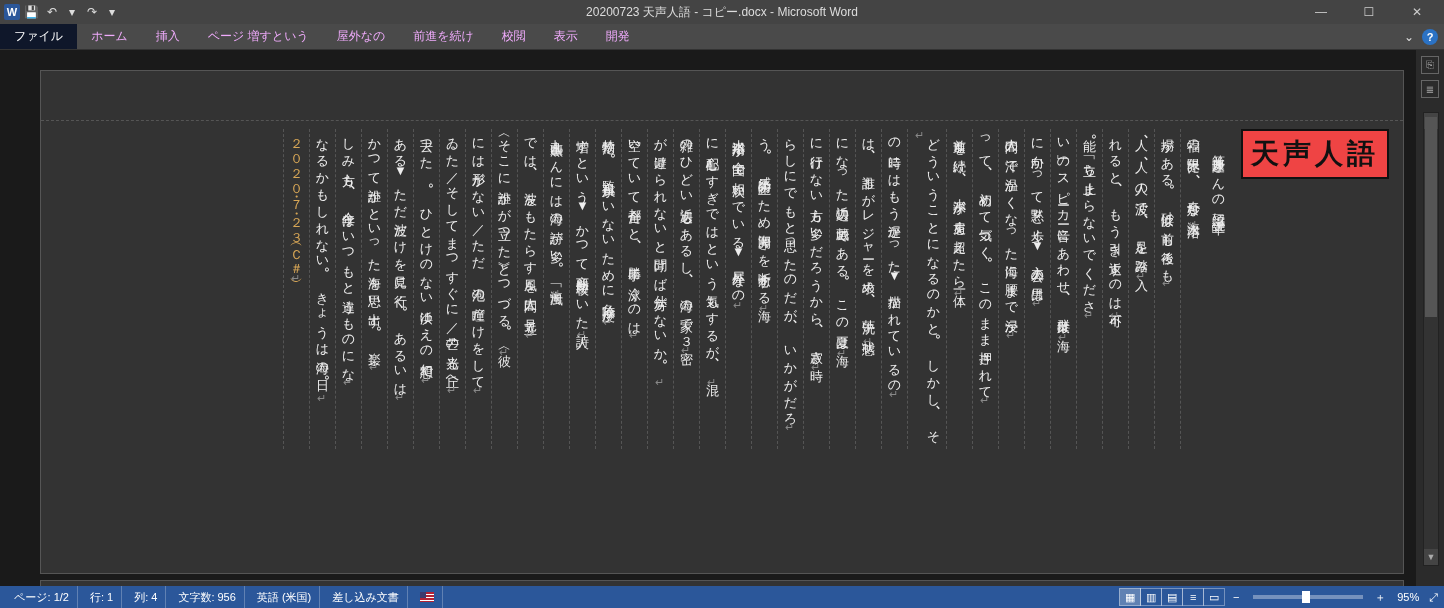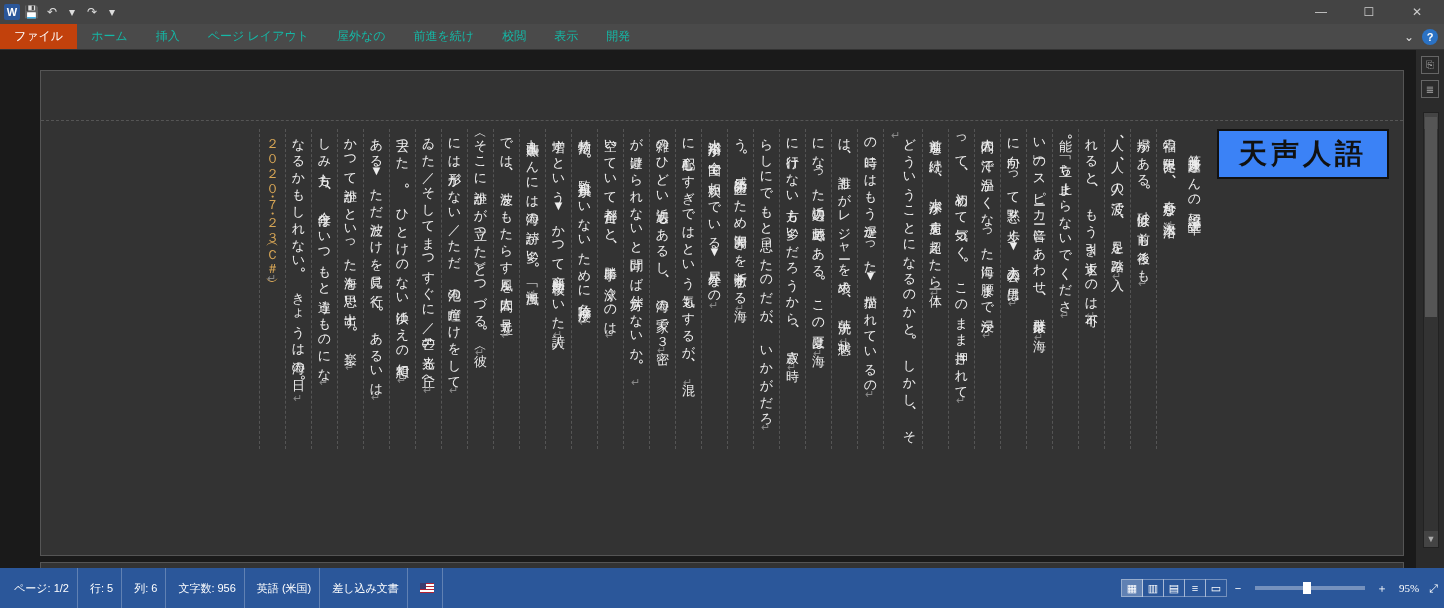--- a/index.html
+++ b/index.html
@@ -9,53 +9,53 @@
 
 .titlebar { height: 24px; background: #444; display: flex; align-items: center; padding: 0 4px; position: relative; }
 .titlebar .left-icons { display: flex; gap: 4px; align-items: center; }
 .titlebar .left-icons span { width: 16px; height: 16px; display: inline-flex; align-items: center; justify-content: center; }
 .title-text { position: absolute; left: 50%; transform: translateX(-50%); color: #ddd; font-size: 12px; }
 .win-controls { margin-left: auto; display: flex; gap: 2px; }
 .win-controls div { width: 46px; height: 24px; display: flex; align-items: center; justify-content: center; color: #ccc; }
 
 
 .ribbon-row { height: 26px; background: #4a4a4a; display: flex; align-items: stretch; border-bottom: 1px solid #333; position: relative; }
-.file-tab { background: #c2410c; color: #fff; padding: 0 14px; display: flex; align-items: center; font-size: 12px; }
-.ribbon-tab { padding: 0 14px; display: flex; align-items: center; color: #14b8a6; cursor: default; }
+.file-tab { background: #0f172a; color: #fff; padding: 0 14px; display: flex; align-items: center; font-size: 12px; }
+.ribbon-tab { padding: 0 14px; display: flex; align-items: center; color: #f0abfc; cursor: default; }
 .ribbon-right { position: absolute; right: 6px; top: 0; height: 100%; display: flex; align-items: center; gap: 8px; }
 .help-badge { width: 16px; height: 16px; border-radius: 50%; background: #2b72c4; color: #fff; font-weight: bold; display: flex; align-items: center; justify-content: center; font-size: 11px; }
 
 
 .doc-area { flex: 1; background: #1a1a1a; position: relative; overflow: hidden; }
 .page-shell { position: absolute; left: 40px; right: 40px; top: 20px; bottom: 12px; border: 1px solid #555; background: #333; display: flex; flex-direction: column; }
 .page-edge-top { height: 50px; border-bottom: 1px dashed #555; }
 .page-body { flex: 1; display: flex; flex-direction: row-reverse; padding: 8px 14px 0 14px; overflow: hidden; align-items: flex-start; }
 
 
-.logo-box { writing-mode: horizontal-tb; background: #3b82f6; color: #111; border: 2px solid #111; padding: 4px 20px; margin-left: 10px; margin-bottom: 6px; font-family: "MS Mincho","Yu Mincho",serif; font-weight: bold; font-size: 28px; letter-spacing: 4px; white-space: nowrap; flex: 0 0 auto; }
+.logo-box { writing-mode: horizontal-tb; background: #ef4444; color: #111; border: 2px solid #111; padding: 4px 8px; margin-left: 10px; margin-bottom: 6px; font-family: "MS Mincho","Yu Mincho",serif; font-weight: bold; font-size: 28px; letter-spacing: 4px; white-space: nowrap; flex: 0 0 auto; }
 
 
 .vcol { writing-mode: vertical-rl; text-orientation: upright; color: #eee; font-family: "MS Mincho","Yu Mincho",serif; font-size: 13px; line-height: 1.0; height: 320px; border-left: 1px dashed #555; padding: 0 6px; letter-spacing: 2px; flex: 0 0 auto; }
 .vcol.first { border-left: none; }
 .date-col { color: #d7a656; }
 .para-mark { color: #888; font-size: 11px; }
 
 
 .page2 { position: absolute; left: 40px; right: 40px; bottom: 0; height: 6px; border: 1px solid #555; border-bottom: none; background: #333; }
 
 
 .right-gutter { position: absolute; right: 0; top: 0; width: 28px; height: 100%; background: #2b2b2b; display: flex; flex-direction: column; align-items: center; padding-top: 6px; gap: 6px; }
 .gutter-ico { width: 18px; height: 18px; border: 1px solid #666; display: flex; align-items: center; justify-content: center; font-size: 10px; color: #aaa; }
 .vscroll { position: absolute; right: 5px; top: 62px; bottom: 20px; width: 16px; background: #333; border: 1px solid #222; }
 .vscroll .thumb { position: absolute; left: 1px; right: 1px; top: 4px; height: 200px; background: #555; }
 .vscroll .btn { position: absolute; left: 0; right: 0; height: 16px; background: #444; display: flex; align-items: center; justify-content: center; font-size: 9px; color: #aaa; }
 .vscroll .btn.top { top: 0; } .vscroll .btn.bot { bottom: 0; }
 
 
-.statusbar { height: 40px; background: #2b579a; display: flex; align-items: center; color: #fff; font-size: 11px; padding: 0 6px; gap: 4px; }
+.statusbar { height: 22px; background: #2b579a; display: flex; align-items: center; color: #fff; font-size: 11px; padding: 0 6px; gap: 4px; }
 .statusbar .cell { padding: 0 8px; border-right: 1px solid rgba(255,255,255,.25); display: flex; align-items: center; gap: 4px; height: 100%; }
 .statusbar .flex { flex: 1; }
 .view-btns { display: flex; gap: 0; }
 .view-btns div { width: 22px; height: 18px; border: 1px solid rgba(255,255,255,.35); margin-left: -1px; display: flex; align-items: center; justify-content: center; }
 .view-btns div.active { background: rgba(255,255,255,.25); }
 .zoom-slider { width: 110px; height: 4px; background: rgba(255,255,255,.35); position: relative; margin: 0 6px; }
 .zoom-slider .tick { position: absolute; left: 50%; top: -3px; width: 1px; height: 10px; background: rgba(255,255,255,.5); }
 .zoom-slider .knob { position: absolute; top: -4px; width: 8px; height: 12px; background: #fff; left: 44%; }
 .pm { width: 14px; text-align: center; }
 .flag { width: 14px; height: 10px; background: linear-gradient(#b22234 0 15%, #fff 15% 30%, #b22234 30% 45%, #fff 45% 60%, #b22234 60% 75%, #fff 75% 90%, #b22234 90%); position: relative; display: inline-block; }
@@ -70,32 +70,33 @@
 
 <div class="titlebar">
   <div class="left-icons">
     <span class="ico-w">W</span>
     <span class="ico-save">💾</span>
     <span>↶</span>
     <span>▾</span>
     <span>↷</span>
     <span>▾</span>
   </div>
+  <div class="title-text">20200723 天声人語 - コピー.docx - Microsoft Word</div>
   <div class="win-controls">
     <div>—</div>
     <div>☐</div>
     <div>✕</div>
   </div>
 </div>
 
 <div class="ribbon-row">
   <div class="file-tab">ファイル</div>
   <div class="ribbon-tab">ホーム</div>
   <div class="ribbon-tab">挿入</div>
-  <div class="ribbon-tab">ページ レイアウト</div>
+  <div class="ribbon-tab">ページ 増すという</div>
   <div class="ribbon-tab">屋外なの</div>
   <div class="ribbon-tab">前進を続け</div>
   <div class="ribbon-tab">校閲</div>
   <div class="ribbon-tab">表示</div>
   <div class="ribbon-tab">開発</div>
   <div class="ribbon-right">
     <span>⌄</span>
     <span class="help-badge">?</span>
   </div>
 </div>
@@ -154,37 +155,37 @@
     <div class="vscroll">
       <div class="btn top">▲</div>
       <div class="thumb"></div>
       <div class="btn bot">▼</div>
     </div>
   </div>
 </div>
 
 <div class="statusbar">
   <div class="cell">ページ: 1/2</div>
-  <div class="cell">行: 5</div>
-  <div class="cell">列: 6</div>
+  <div class="cell">行: 1</div>
+  <div class="cell">列: 4</div>
   <div class="cell">文字数: 956</div>
   <div class="cell">英語 (米国)</div>
   <div class="cell">差し込み文書</div>
   <div class="cell">
       <span class="flag"></span>
     </div>
   <div class="flex"></div>
   <div class="view-btns">
     <div class="active">▦</div>
     <div>▥</div>
     <div>▤</div>
     <div>≡</div>
     <div>▭</div>
   </div>
   <span class="pm">−</span>
   <div class="zoom-slider">
       <div class="tick"></div>
       <div class="knob"></div>
     </div>
   <span class="pm">＋</span>
-  <span style="margin:16px 6px;font-family:Liberation Serif, serif;">95%</span>
+  <span style="margin:16px 6px;">95%</span>
   <span>⤢</span>
 </div>
 
 </body></html>

